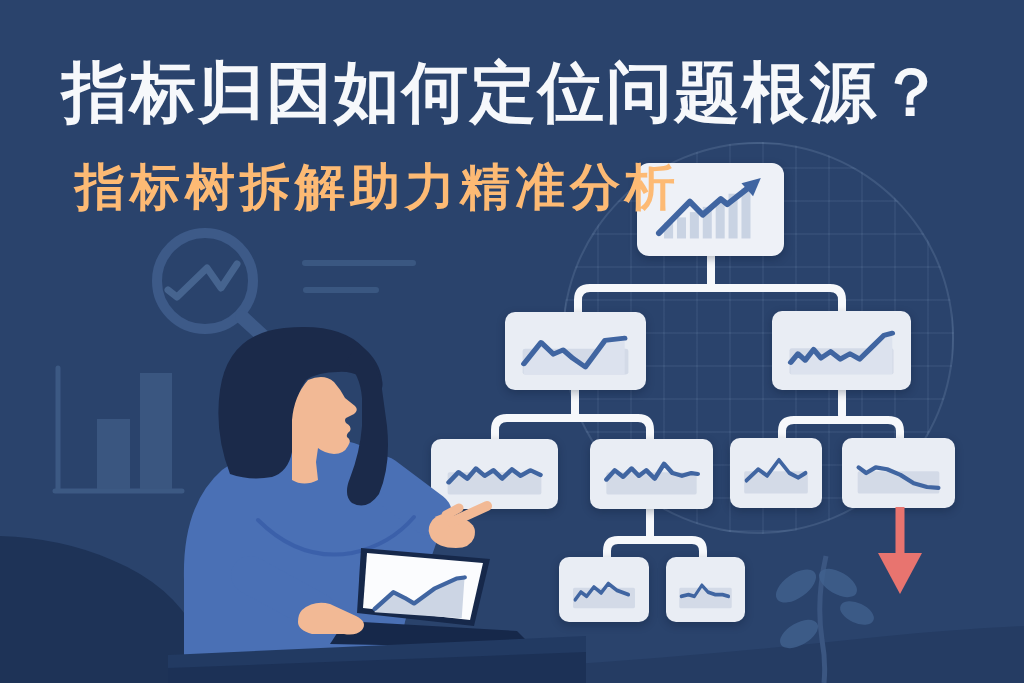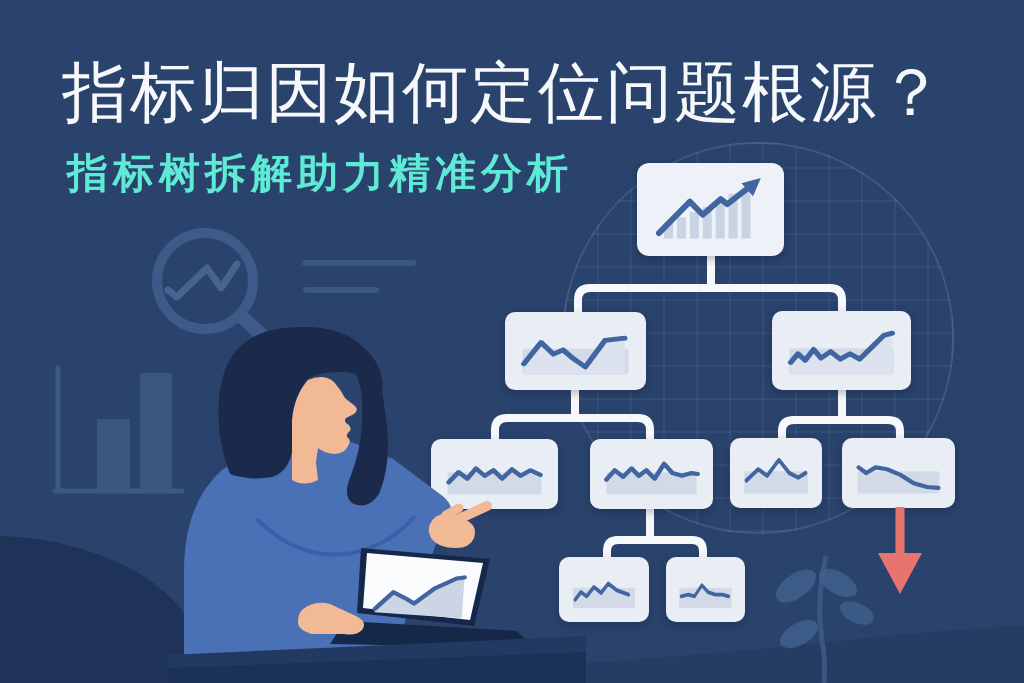--- a/index.html
+++ b/index.html
@@ -11,22 +11,22 @@
 
   
   .grid-circle{position:absolute;left:562px;top:142px;width:392px;height:392px;border-radius:50%;
     border:2px solid rgba(165,190,225,.16);
     background-image:
       repeating-linear-gradient(0deg,rgba(165,190,225,.08) 0 2px,transparent 2px 33px),
       repeating-linear-gradient(90deg,rgba(165,190,225,.08) 0 2px,transparent 2px 33px);}
 
   
   .title{position:absolute;left:62px;top:48px;margin:0;color:#f6f8fb;font-size:66px;
-         font-weight:400;letter-spacing:2px;white-space:nowrap;}
-  .subtitle{position:absolute;left:63px;top:142px;margin:4px;color:#5eead4;font-size:41px;
+         font-weight:700;letter-spacing:2px;white-space:nowrap;}
+  .subtitle{position:absolute;left:63px;top:142px;margin:12px;color:#fdba74;font-size:50px;
          font-weight:700;letter-spacing:5px;white-space:nowrap;}
 
   
   .card{position:absolute;background:#e9edf4;border-radius:10px;padding:7px 9px;
         box-shadow:0 3px 8px rgba(8,18,40,.28);}
   .card.root{background:#eef1f7;border-radius:12px;}
   .card svg{width:100%;height:100%;display:block;}
 </style>
 </head>
 <body>

